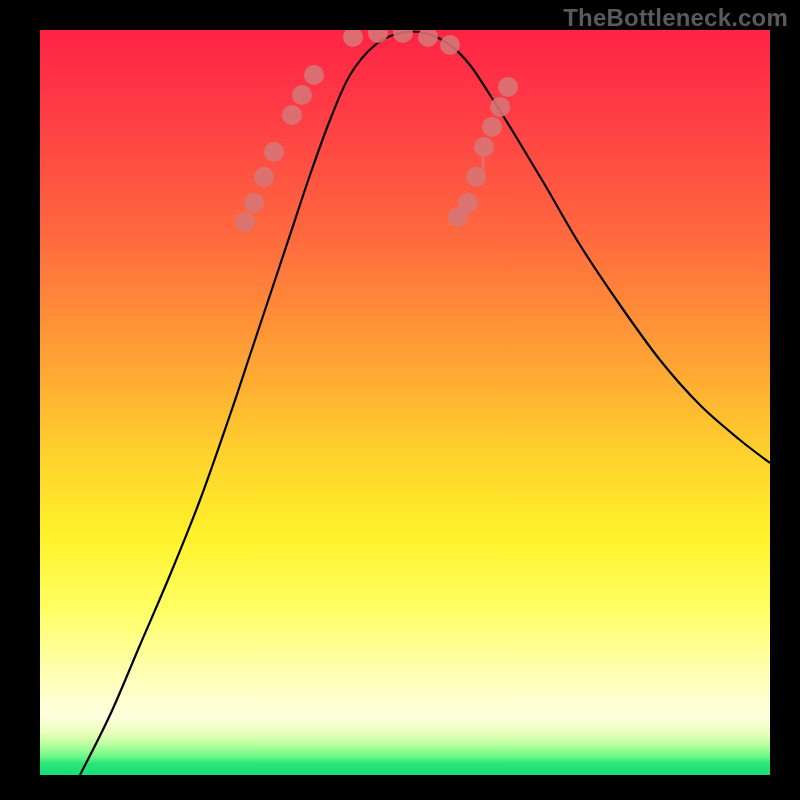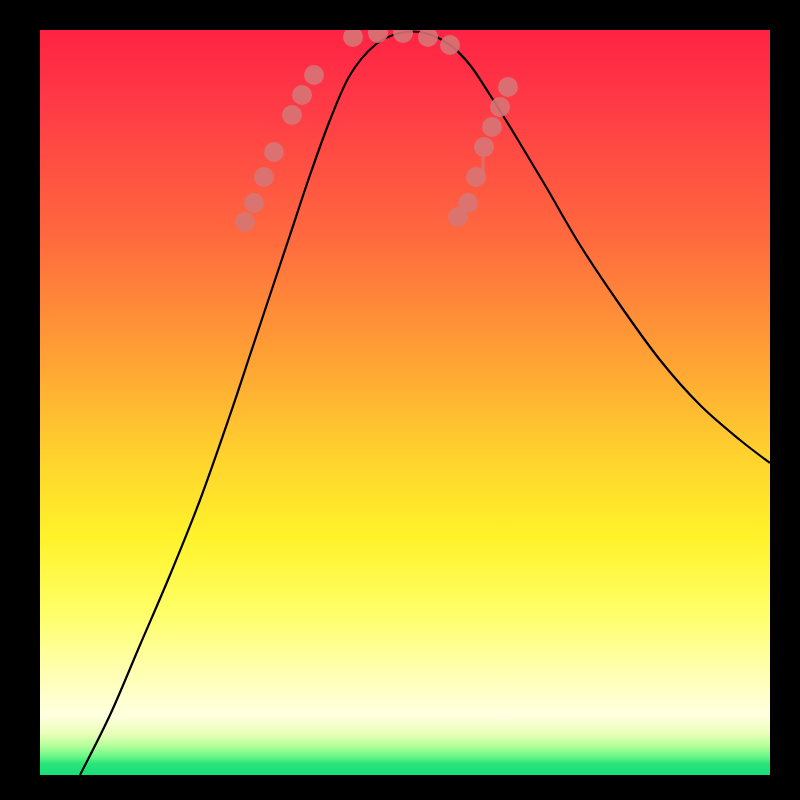--- a/index.html
+++ b/index.html
@@ -72,20 +72,21 @@
   .tiny-tick {
     stroke: #d67676;
     stroke-width: 3;
     opacity: 0.8;
   }
 </style>
 </head>
 <body>
 
 <div class="frame">
+  <div class="watermark">TheBottleneck.com</div>
 
   <div class="plot">
     <svg class="curve" viewBox="0 0 730 745" preserveAspectRatio="none">
       <path id="main-curve" d="M 40 745 C 45 735, 60 706.6666666666666, 70 685 C 80 663.3333333333334, 90 638.3333333333334, 100 615 C 110 591.6666666666666, 120 569.1666666666666, 130 545 C 140 520.8333333333334, 150 496.6666666666667, 160 470 C 170 443.3333333333333, 181.66666666666666 409.1666666666667, 190 385 C 198.33333333333334 360.8333333333333, 203.33333333333334 345, 210 325 C 216.66666666666666 305, 223.33333333333334 285, 230 265 C 236.66666666666666 245, 243.33333333333334 225, 250 205 C 256.6666666666667 185, 263.3333333333333 164.16666666666666, 270 145 C 276.6666666666667 125.83333333333333, 283.3333333333333 106.66666666666667, 290 90 C 296.6666666666667 73.33333333333333, 302.5 57.5, 310 45 C 317.5 32.5, 326.6666666666667 22, 335 15 C 343.3333333333333 8, 351.6666666666667 5, 360 3 C 368.3333333333333 1, 376.6666666666667 1, 385 3 C 393.3333333333333 5, 402.5 9.666666666666668, 410 15 C 417.5 20.333333333333332, 423.3333333333333 26.666666666666664, 430 35 C 436.6666666666667 43.333333333333336, 442.5 53.333333333333336, 450 65 C 457.5 76.66666666666667, 465.8333333333333 90, 475 105 C 484.1666666666667 120, 494.1666666666667 136.66666666666666, 505 155 C 515.8333333333334 173.33333333333334, 527.5 195, 540 215 C 552.5 235, 566.6666666666666 255.83333333333334, 580 275 C 593.3333333333334 294.1666666666667, 606.6666666666666 313.3333333333333, 620 330 C 633.3333333333334 346.6666666666667, 646.6666666666666 361.6666666666667, 660 375 C 673.3333333333334 388.3333333333333, 688.3333333333334 400.3333333333333, 700 410 C 711.6666666666666 419.6666666666667, 725 429.1666666666667, 730 433"></path>
       <g id="dots">
           <circle cx="205" cy="192" r="10" class="dot"></circle>
           <circle cx="214" cy="173" r="10" class="dot"></circle>
           <circle cx="224" cy="147" r="10" class="dot"></circle>
           <circle cx="234" cy="122" r="10" class="dot"></circle>
           <circle cx="252" cy="85" r="10" class="dot"></circle>

